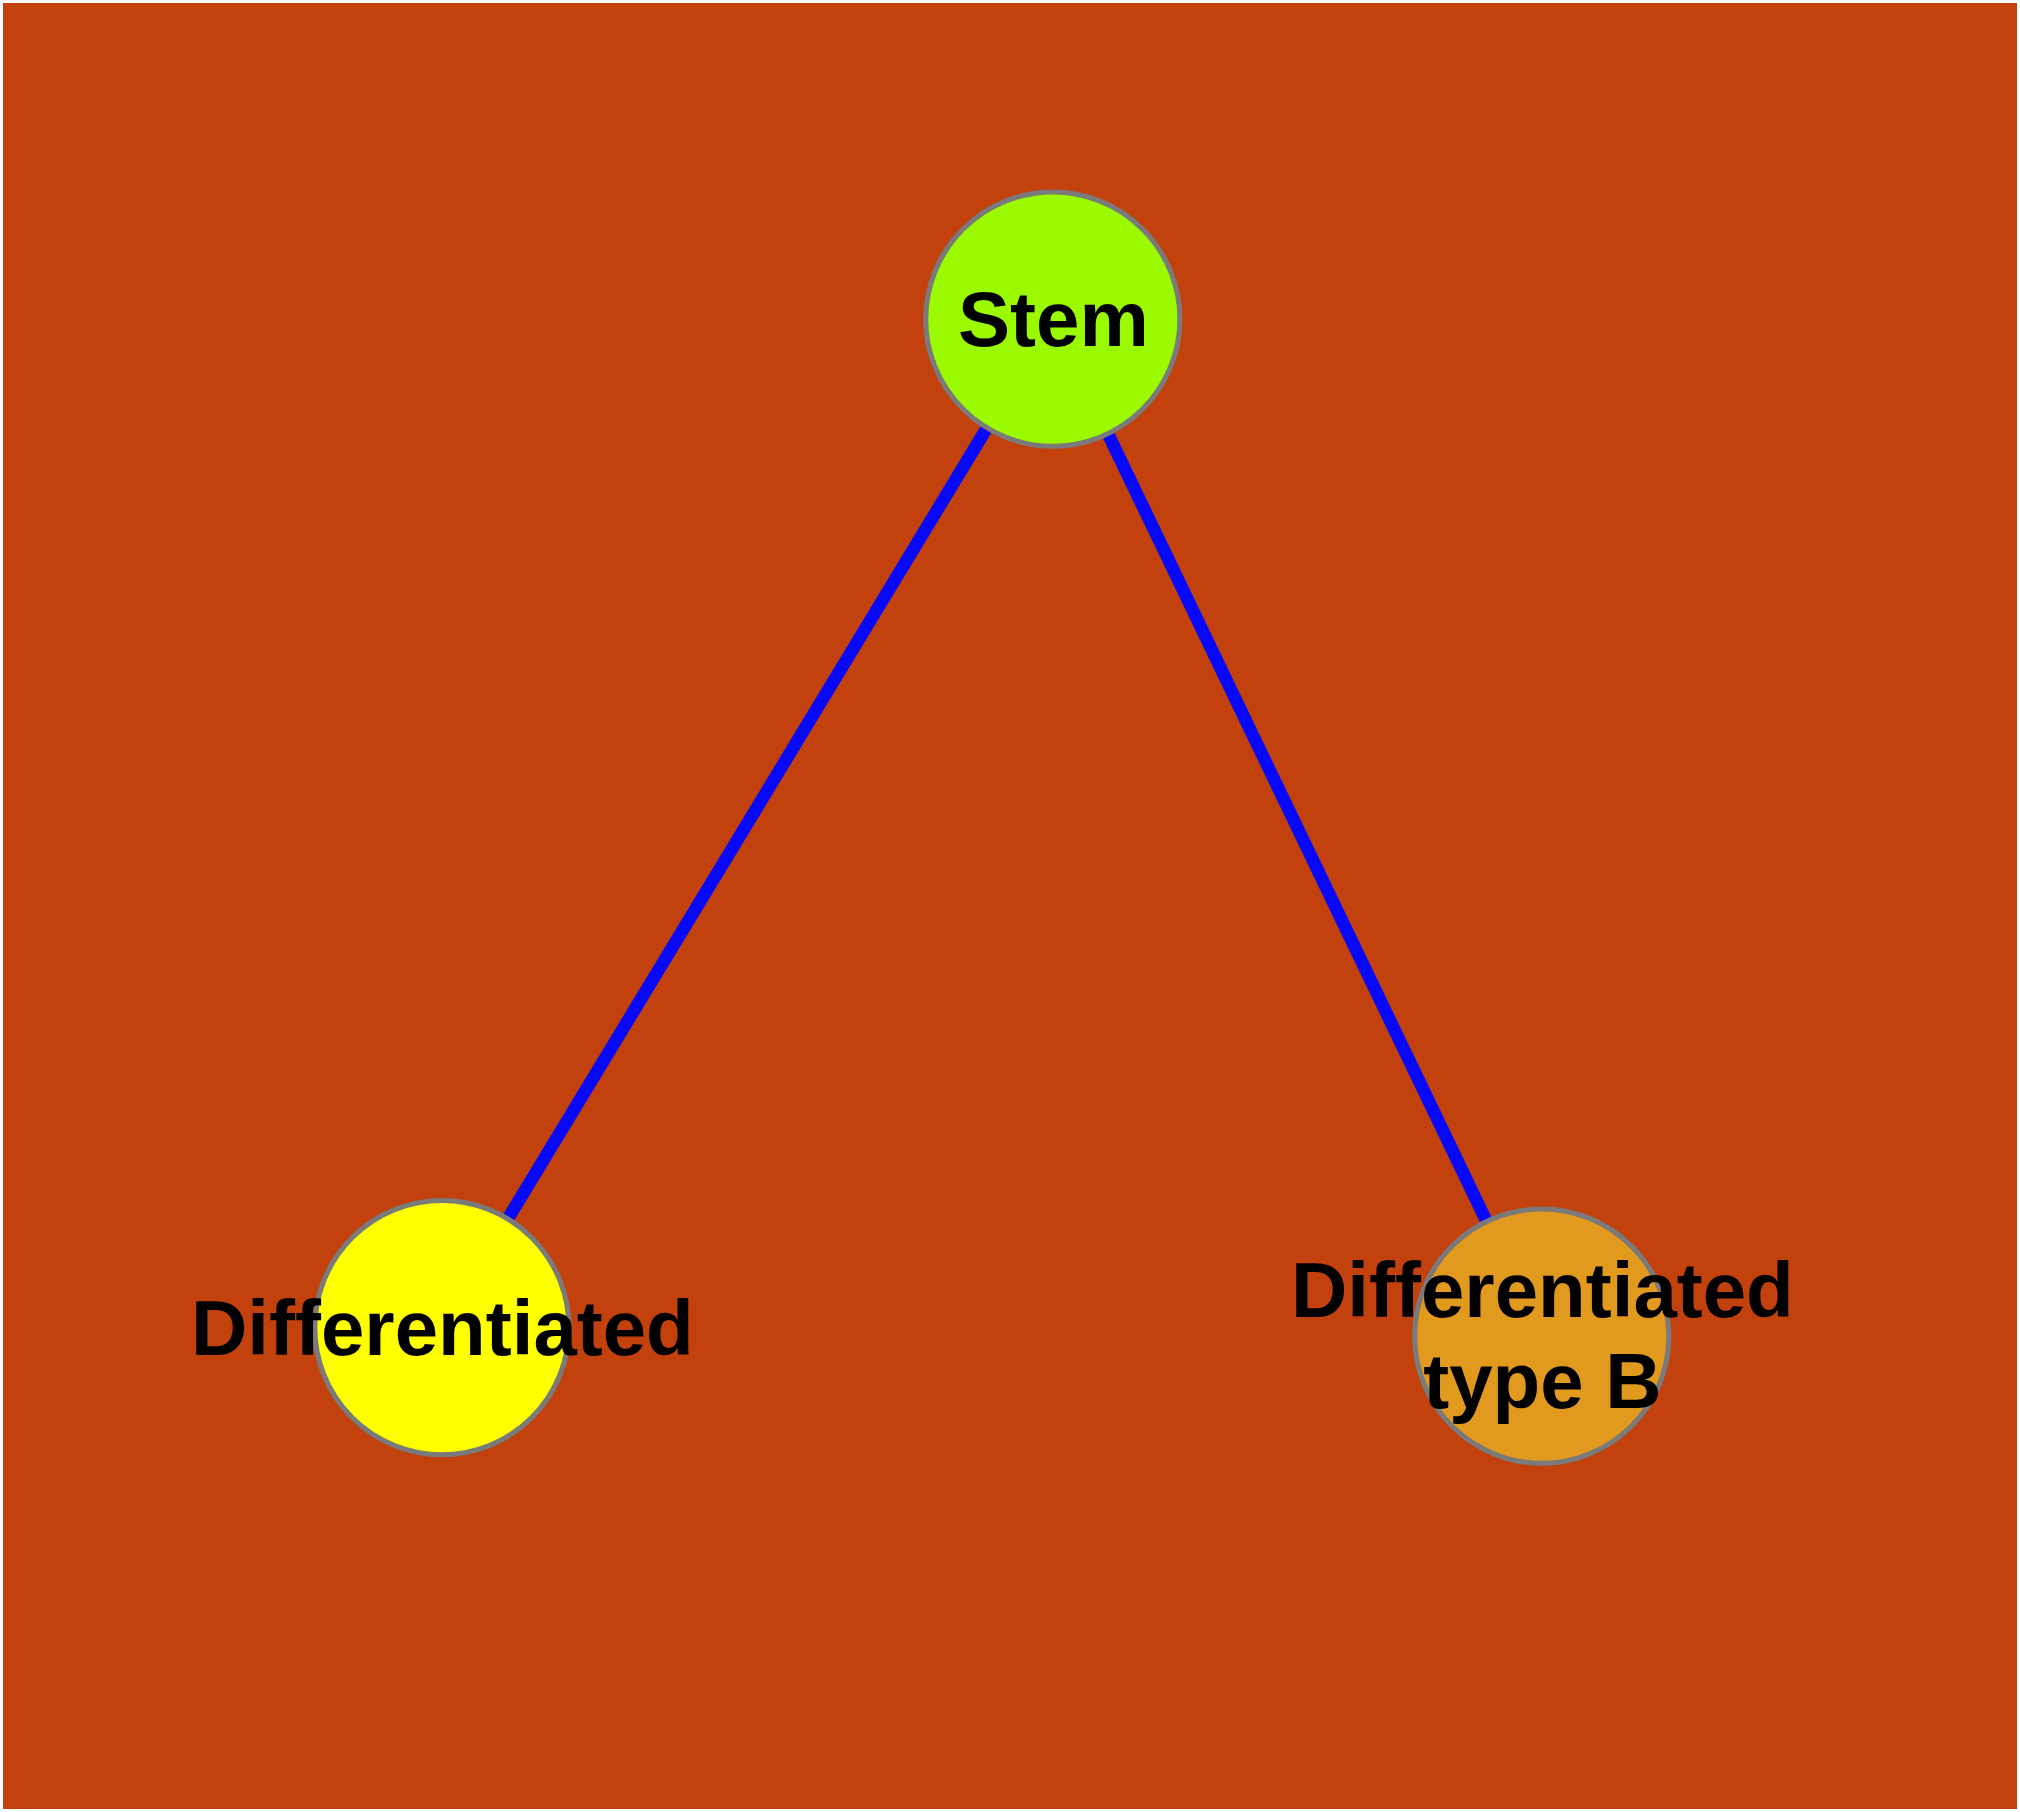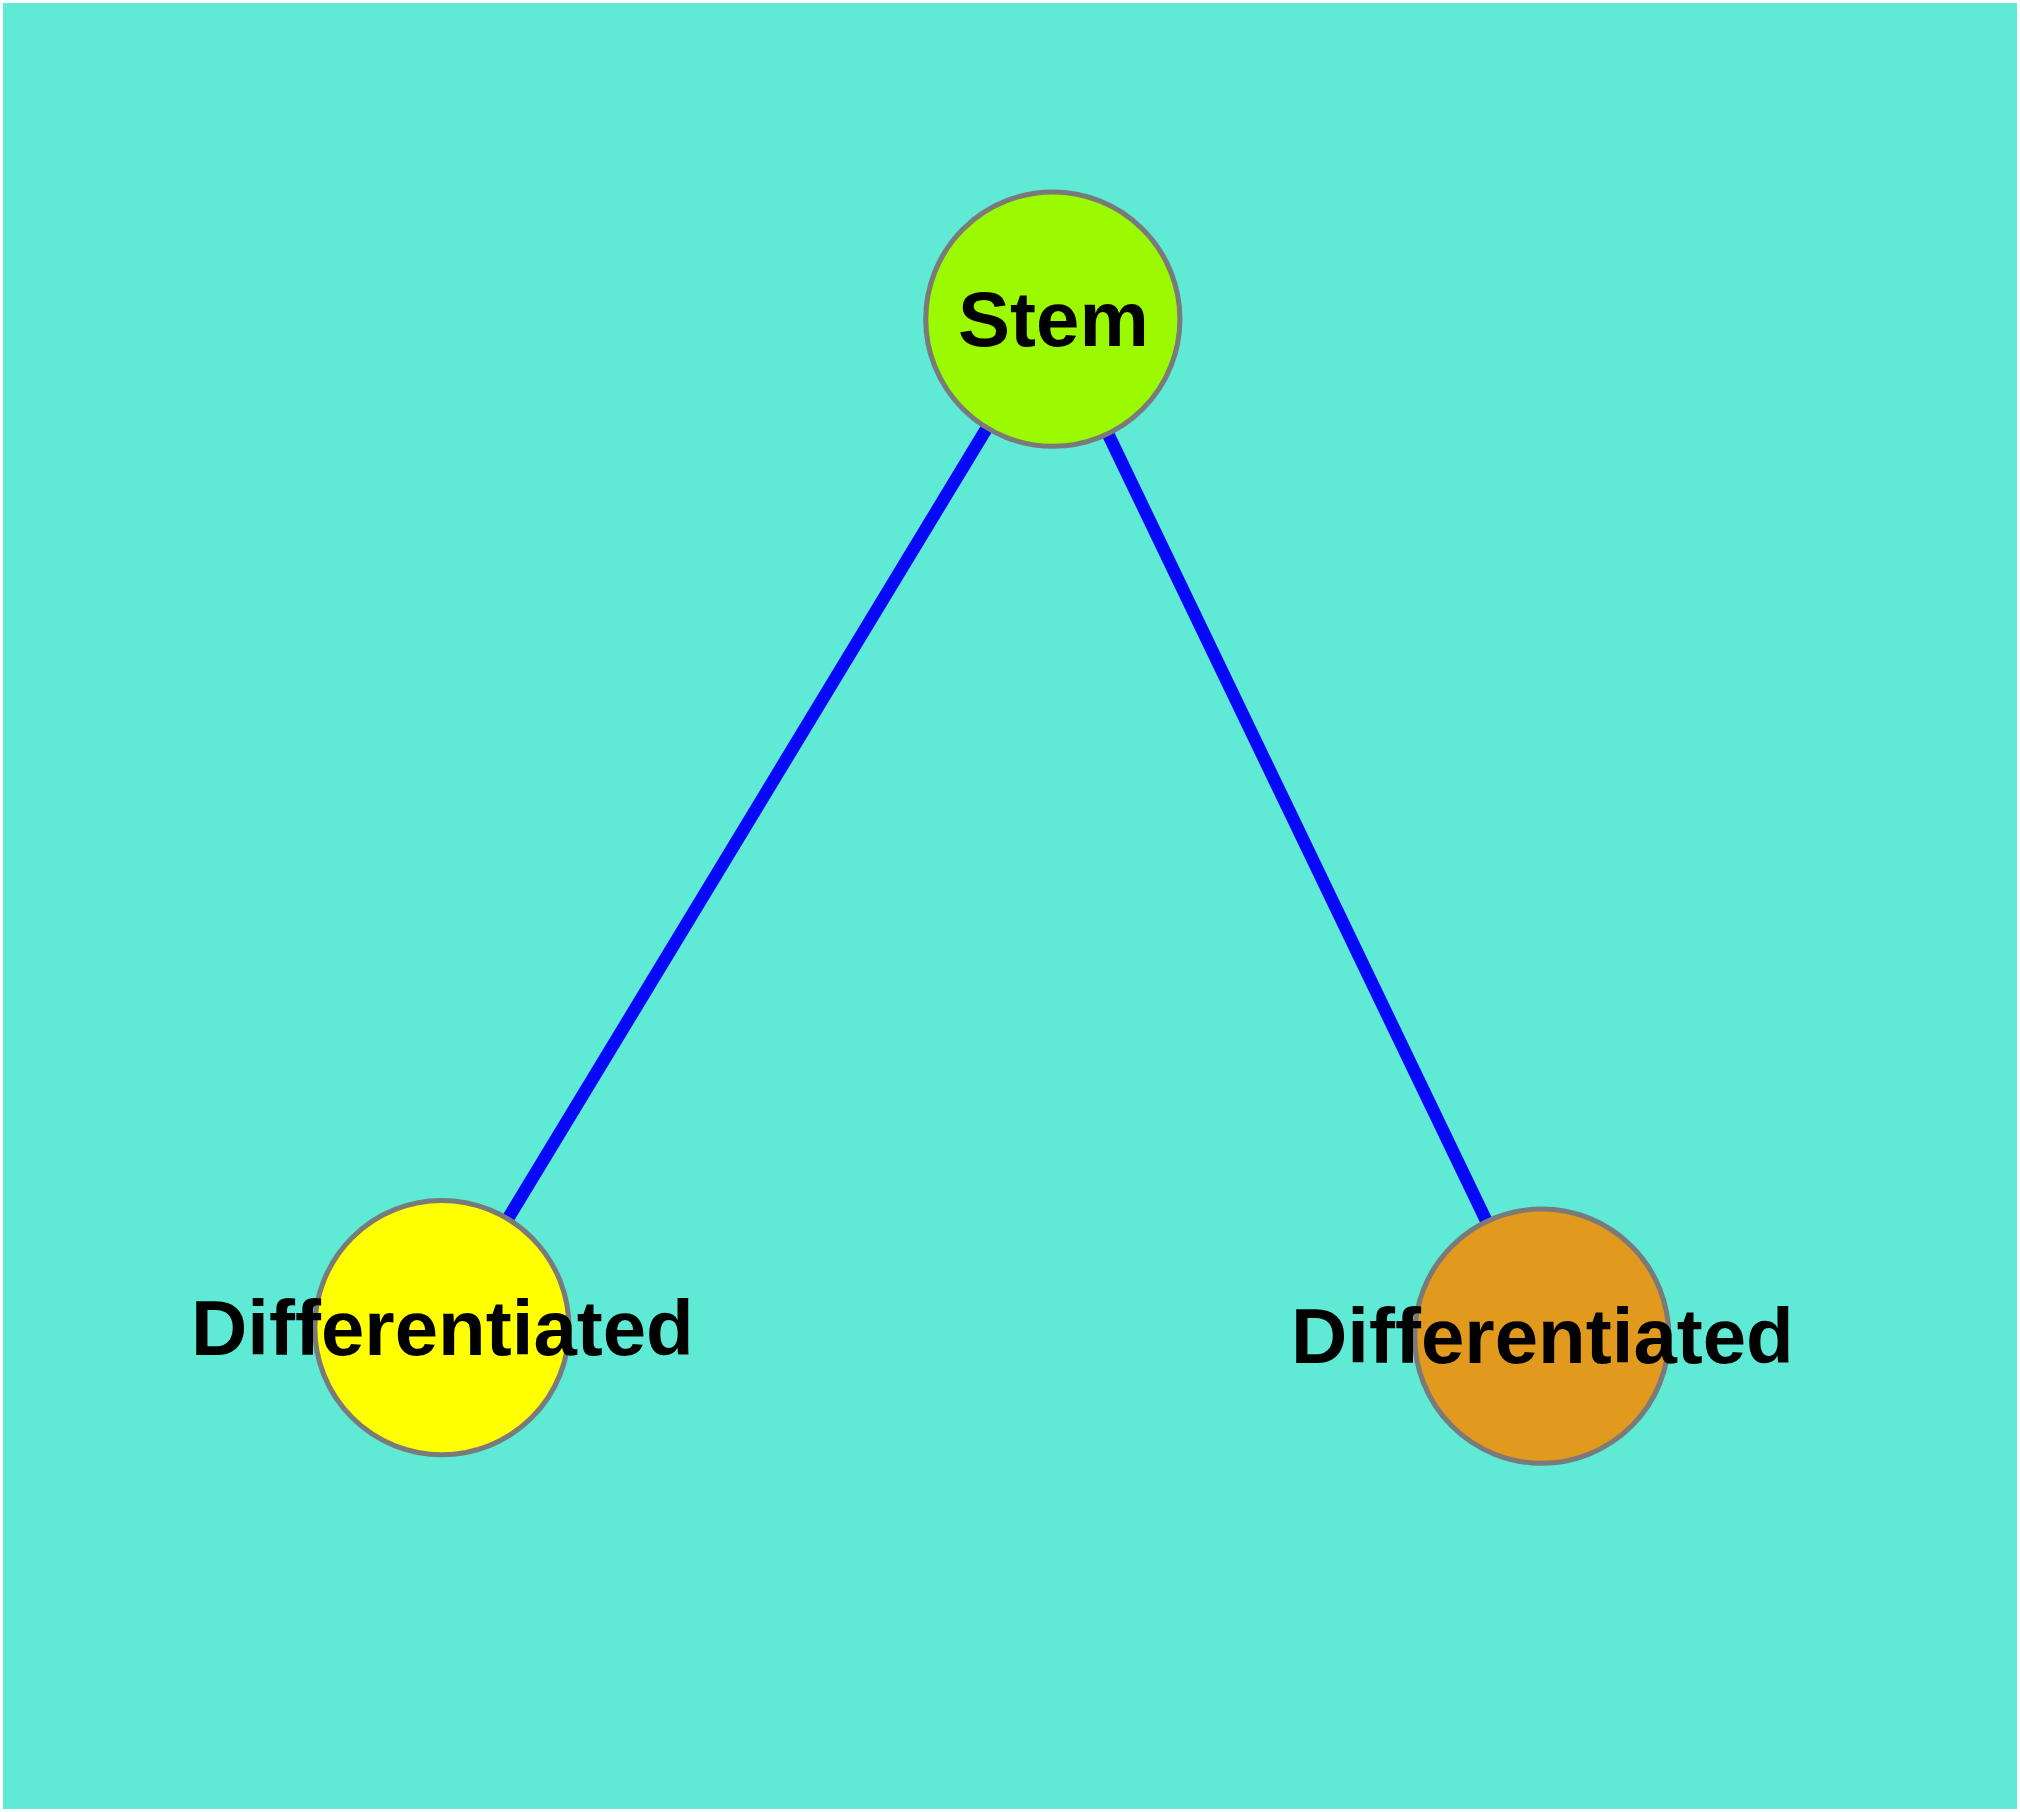--- a/index.html
+++ b/index.html
@@ -36,34 +36,35 @@
     white-space: nowrap;
     letter-spacing: 0px;
   }
   .node-label .line {
     display: block;
   }
 </style>
 </head>
 <body style="background: rgb(255, 255, 255);">
 
-<div class="stage" style="background: #5eead4;">
+<div class="stage" style="background: #c2410c;">
   <svg class="graph-layer" viewBox="0 0 2376 2130" preserveAspectRatio="none">
     <line class="edge" x1="1239" y1="373" x2="518" y2="1563" stroke="#0808F8" stroke-width="15"></line>
     <line class="edge" x1="1239" y1="373" x2="1816" y2="1573" stroke="#0808F8" stroke-width="15"></line>
     <circle class="node-circle" cx="1239" cy="373" r="150" fill="#9BFA00" stroke="#7A7A7A" stroke-width="6"></circle>
     <circle class="node-circle" cx="518" cy="1563" r="150" fill="#FFFF00" stroke="#7A7A7A" stroke-width="6"></circle>
     <circle class="node-circle" cx="1816" cy="1573" r="150" fill="#E1991E" stroke="#7A7A7A" stroke-width="6"></circle>
   </svg>
 
   <div class="node-label" style="left: 1050px; top: 316px; color: rgb(0, 0, 0);">
     <span class="line">Stem</span>
   </div>
 
   <div class="node-label" style="left: 439px; top: 1325px; color: rgb(0, 0, 0);">
     <span class="line">Differentiated</span>
   </div>
 
   <div class="node-label" style="left: 1539px; top: 1333px; color: rgb(0, 0, 0);">
     <span class="line">Differentiated</span>
+    <span class="line">type B</span>
   </div>
 </div>
 
 
 </body></html>

